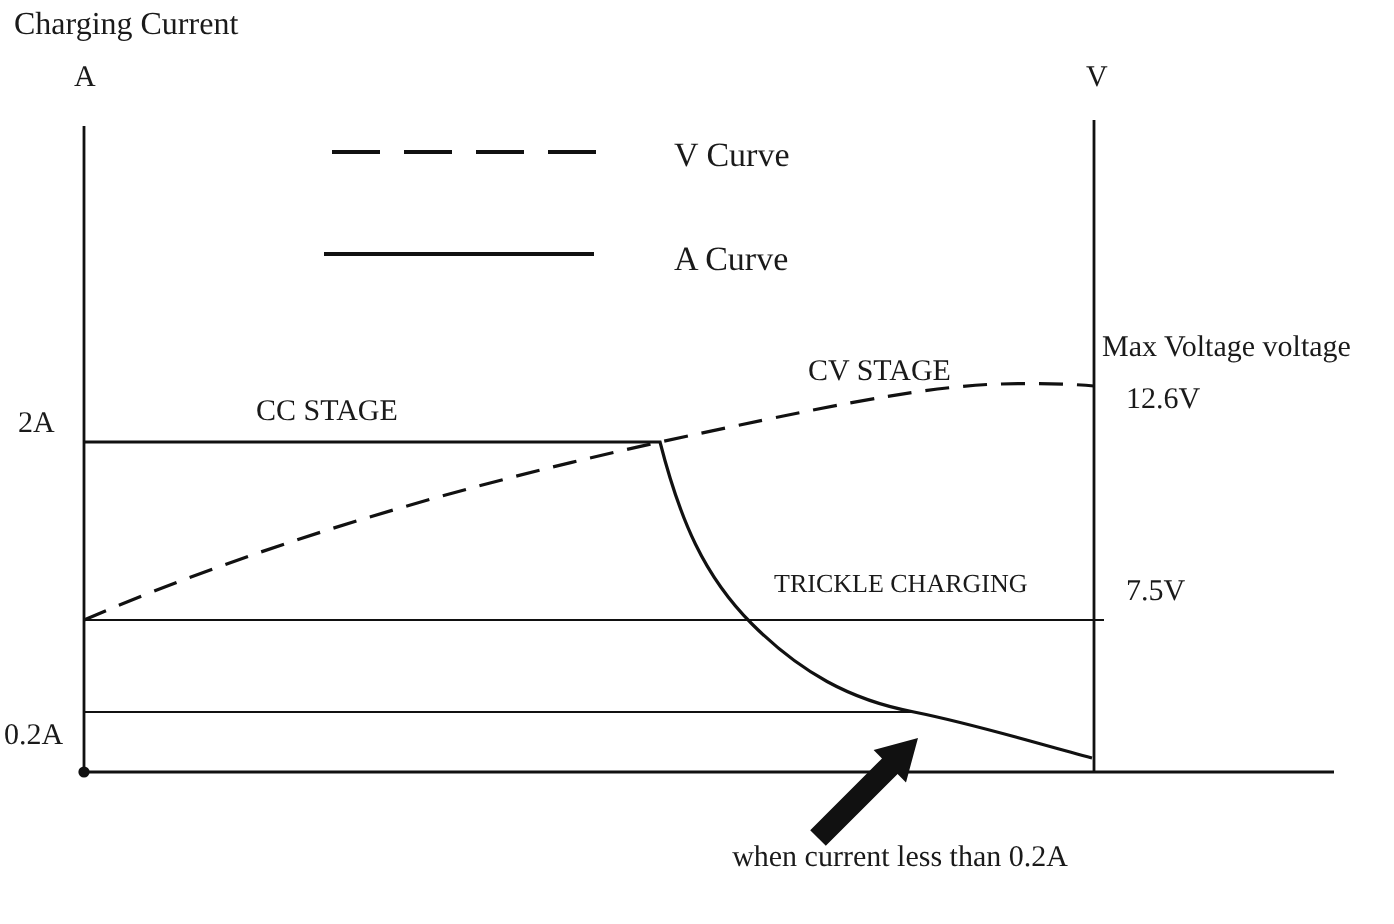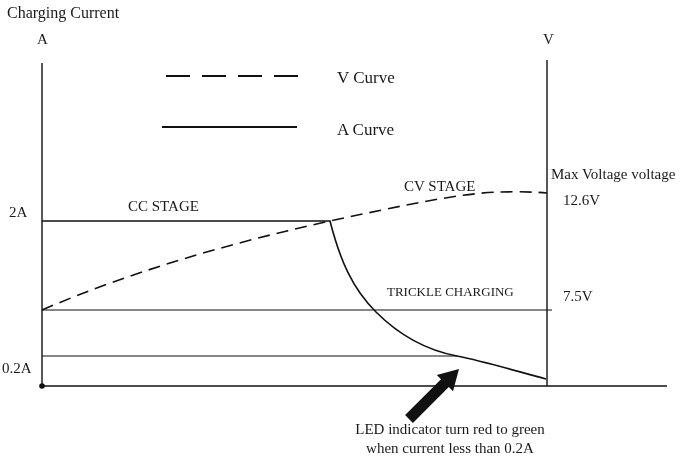--- a/index.html
+++ b/index.html
@@ -81,17 +81,16 @@
 
   <div class="txt t15" style="left:128px; top:198px;">CC STAGE</div>
   <div class="txt t15" style="left:404px; top:178px;">CV STAGE</div>
   <div class="txt t13" style="left:387px; top:269px;margin-top:16px;">TRICKLE CHARGING</div>
 
   <div class="txt t15" style="left:551px; top:166px;">Max Voltage voltage</div>
   <div class="txt t15" style="left:563px; top:192px;">12.6V</div>
   <div class="txt t15" style="left:563px; top:288px;">7.5V</div>
 
   <div class="note-block">
-    <div>LED indicator turn red to green</div>
     <div>when current less than 0.2A</div>
   </div>
 
 </div>
 
 </body></html>

